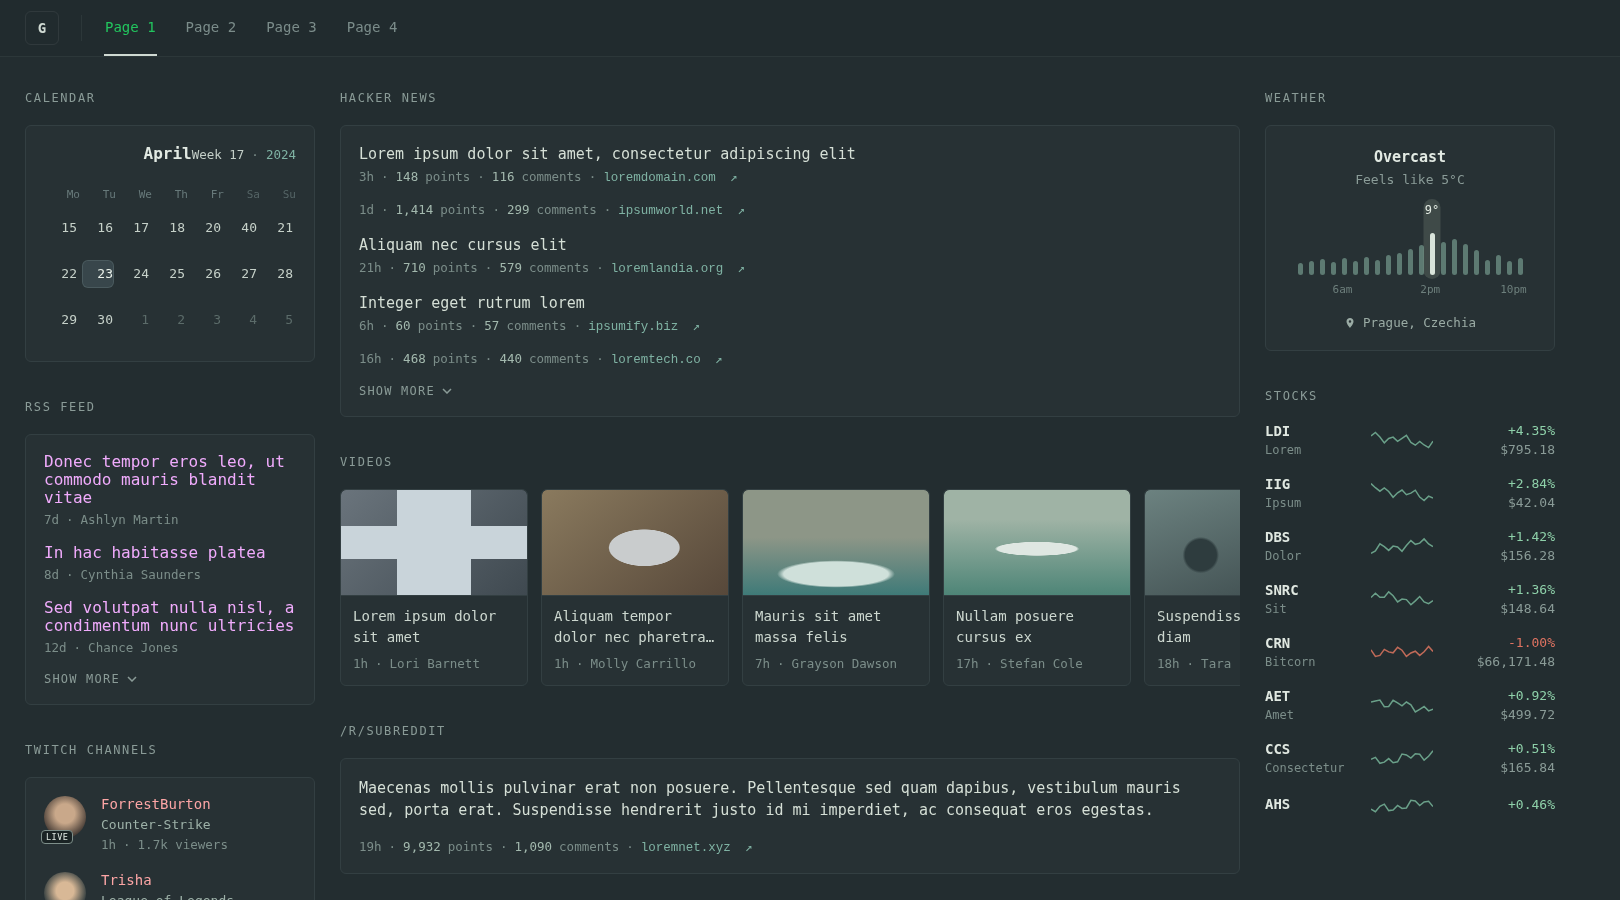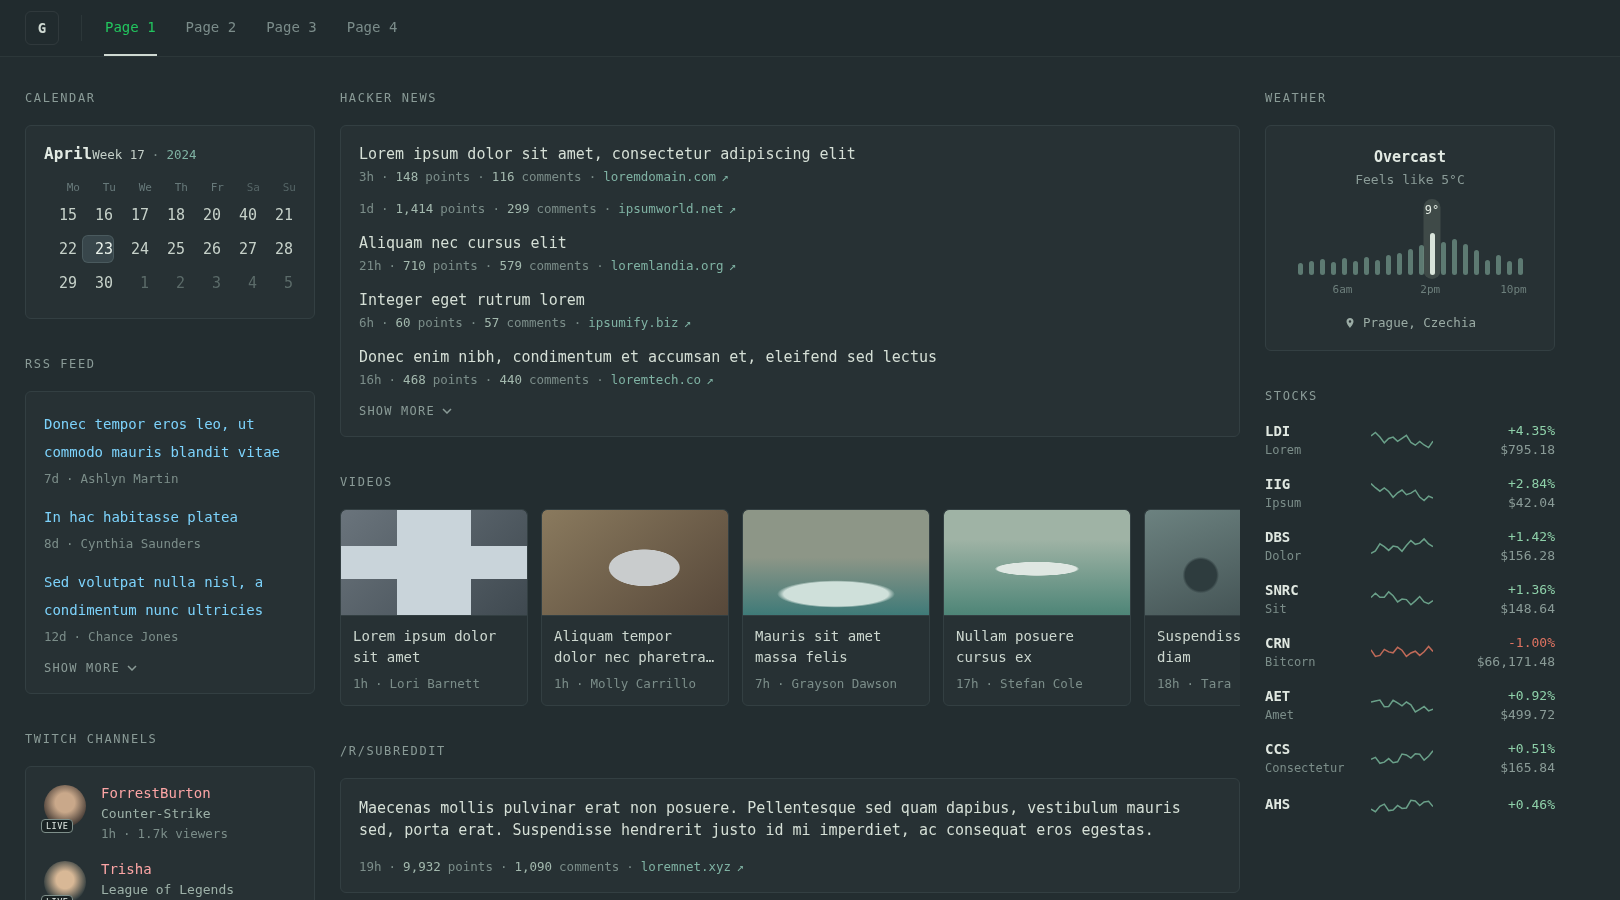--- a/index.html
+++ b/index.html
@@ -37,40 +37,40 @@
 
   
   .layout{display:grid;grid-template-columns:290px 900px 290px;gap:25px;padding:34px 0 0 25px;align-items:start;}
   .widget{margin-bottom:38px;}
   .sec{font-size:12px;font-weight:normal;letter-spacing:1.6px;color:var(--dim);margin-bottom:20px;}
   .card{background:var(--card);border:1px solid var(--border);border-radius:6px;}
   .pad{padding:18px;}
 
   .meta{display:flex;flex-wrap:wrap;align-items:baseline;column-gap:7px;font-size:12.5px;color:var(--faint);}
   .meta .num{color:var(--num);}
-  .dlink{display:flex;align-items:flex-start;gap:5px;color:var(--accent);}
+  .dlink{display:flex;align-items:flex-end;gap:14px;color:var(--accent);font-family:Liberation Mono, monospace;}
   .show-more{display:flex;align-items:center;gap:7px;font-size:12px;letter-spacing:1.2px;color:var(--dim);margin-top:8px;}
   .chev{stroke:var(--dim);}
 
   
-  .cal-head{display:flex;justify-content:flex-start;align-items:baseline;margin-bottom:10px;}
+  .cal-head{display:flex;justify-content:flex-end;align-items:baseline;margin-bottom:17px;}
   .cal-month{font-size:16px;font-weight:bold;color:#e2eae3;}
   .cal-meta{font-size:12.5px;color:#c4cfc8;display:flex;gap:7px;align-items:baseline;}
   .cal-meta .sep{color:var(--faint);}
   .cal-year{color:var(--accent);}
   .cal-grid{display:grid;grid-template-columns:repeat(7,1fr);text-align:right;}
   .dow{font-size:11px;color:#67797a;padding:8px 0 4px;}
   .dow.wkend{color:#55656:;color:#556566;}
-  .day{font-size:15px;color:#c6d1c9;width:30px;height:26px;line-height:26px;margin:4px auto;border-radius:5px;cursor:pointer;}
+  .day{font-size:13px;color:#c6d1c9;width:30px;height:26px;line-height:26px;margin:10px auto;border-radius:5px;cursor:pointer;}
   .day.dim{color:#5b6b69;}
   .day.selected{background:#38464b;box-shadow:0 0 0 1px #4a5a5e;color:#e9f1ea;}
 
   
   .feed-item{margin-bottom:17px;}
-  .feed-title{display:block;font-size:14px;line-height:28px;color:#7dd3fc;margin-bottom:5px;}
+  .feed-title{display:block;font-size:16px;line-height:18px;color:#f0abfc;margin-bottom:5px;}
   .feed-item .meta{font-size:12.5px;}
 
   
   .tw-row{display:flex;gap:15px;margin-bottom:20px;}
   .tw-avatar{width:42px;height:42px;border-radius:50%;flex:none;position:relative;}
   .tw-avatar.av1{background:radial-gradient(circle at 50% 42%, #c9a88a 0 30%, #4a3f38 72%);}
   .tw-avatar.av2{background:radial-gradient(circle at 50% 45%, #d8b896 0 28%, #2e3a3c 72%);}
   .tw-avatar.av3{background:radial-gradient(circle at 50% 45%, #e3c6a2 0 34%, #6a7a72 78%);}
   .tw-live{position:absolute;left:-3px;bottom:-6px;background:#1a2324;border:1px solid #7e8f8a;border-radius:4px;
     font-size:8.5px;letter-spacing:.5px;padding:1px 4px;color:#e2eae4;}
@@ -403,21 +403,20 @@
                 <span>comments</span>
                 <span class="sep">·</span>
                 <a class="dlink">
                   <span>ipsumify.biz</span>
                   <span class="arrow">↗</span>
                 </a>
               </div>
             </div>
 
             <div class="hn-item">
-              <a class="hn-title">Donec enim nibh, condimentum et accumsan et, eleifend sed lectus</a>
               <div class="meta">
                 <span>16h</span>
                 <span class="sep">·</span>
                 <span class="num">468</span>
                 <span>points</span>
                 <span class="sep">·</span>
                 <span class="num">440</span>
                 <span>comments</span>
                 <span class="sep">·</span>
                 <a class="dlink">

